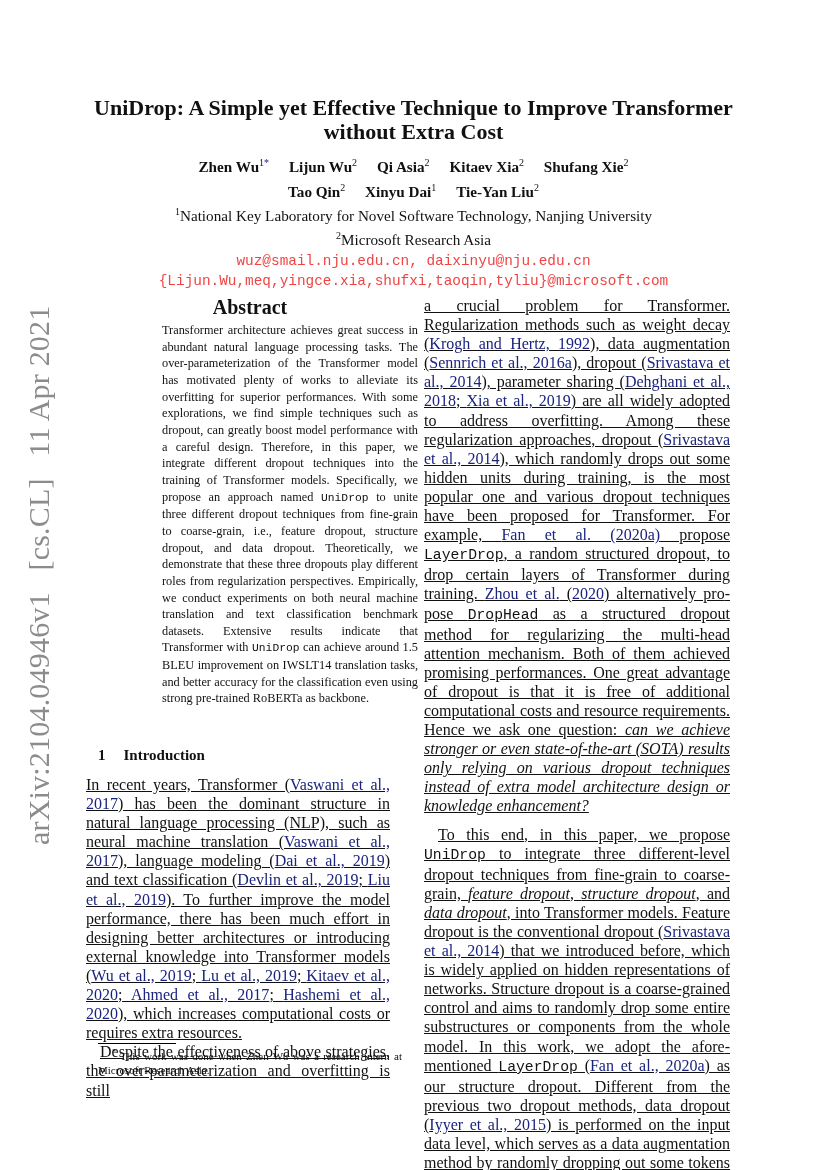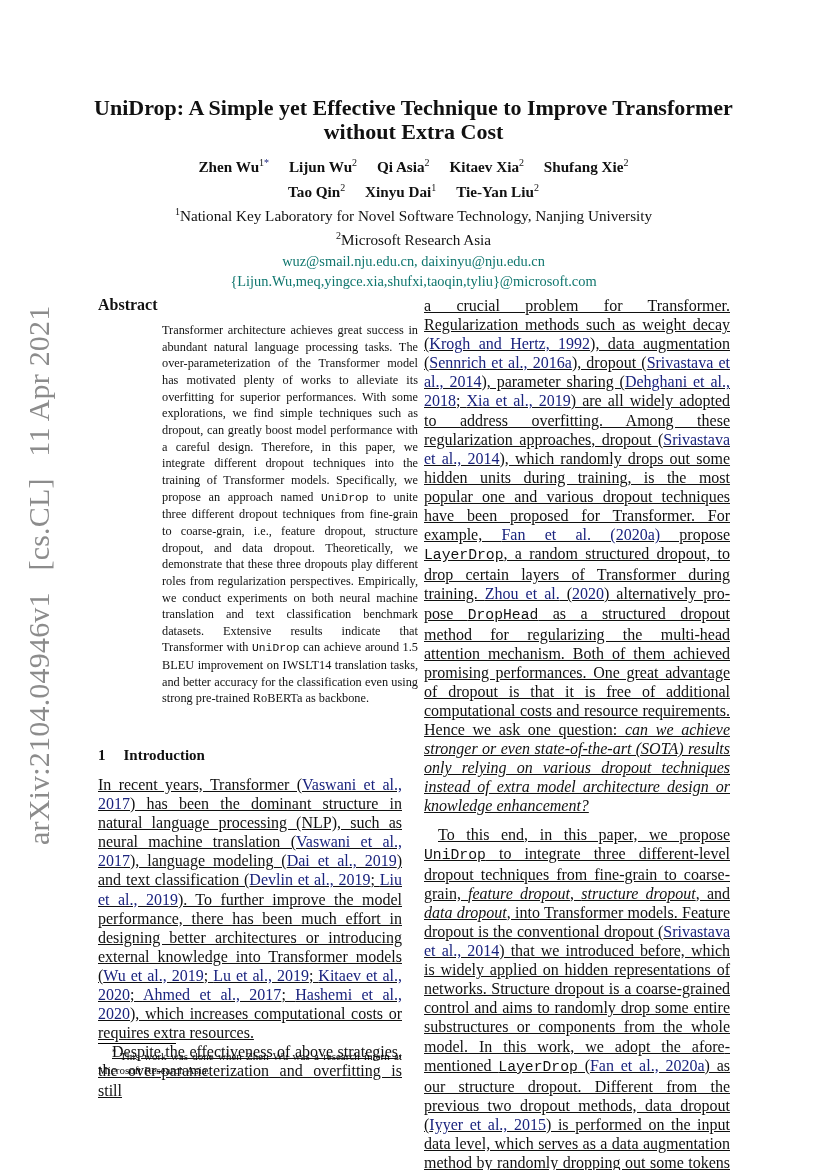--- a/index.html
+++ b/index.html
@@ -9,25 +9,25 @@
            font-family:"Liberation Serif", serif; font-size:30px; color:#8c8c8c; white-space:nowrap; letter-spacing:0.2px; }
   .arxiv span { margin-right:14px; }
   .header { position:absolute; left:0; top:96px; width:827px; text-align:center; }
   .title { font-weight:bold; font-size:22px; line-height:24px; margin:0; }
   .authors { font-weight:bold; font-size:15.2px; line-height:21px; margin-top:8px; }
   .authors .a { margin:0 8px; }
   .authors sup { font-weight:normal; font-size:10px; }
   .authors sup.star { color:#1a237e; }
   .aff { font-size:15.2px; line-height:20px; }
   .aff sup { font-size:10px; }
-  .emails { font-family:Liberation Serif, serif; font-size:14.4px; line-height:20px; color:#0f766e; margin-top:1px; }
+  .emails { font-family:Liberation Mono, monospace; font-size:14.4px; line-height:20px; color:#ef4444; margin-top:1px; }
   .col { position:absolute; font-size:16px; line-height:19.1px; text-align:justify; hyphens:manual;text-decoration:underline; }
-  .left { left:98px; width:304px; }
+  .left { left:86px; width:304px; }
   .right { left:424px; width:306px; top:296px; }
-  .abs-title { position:absolute; left:98px; top:296px; width:304px; text-align:left; font-weight:bold; font-size:16px; }
+  .abs-title { position:absolute; left:98px; top:296px; width:304px; text-align:center; font-weight:bold; font-size:20px; }
   .abstract { position:absolute; left:122px; top:322px; width:256px; font-size:12.3px; line-height:16.65px; text-align:justify;margin-left:40px; }
   .mono { font-family:"Liberation Mono", monospace; font-size:0.92em; }
   .cite { color:#1a237e; }
   .sec { position:absolute; left:98px; top:747px; font-weight:bold; font-size:15px; }
   .sec .num { margin-right:18px; }
   .intro { top:775px; }
   .indent { text-indent:14px; }
   p { margin:0; }
   .fn-rule { position:absolute; left:98px; top:1043px; width:78px; border-top:1px solid #000; }
   .footnote { position:absolute; left:98px; top:1046px; width:304px; font-size:11px; line-height:14px; text-align:justify; }

